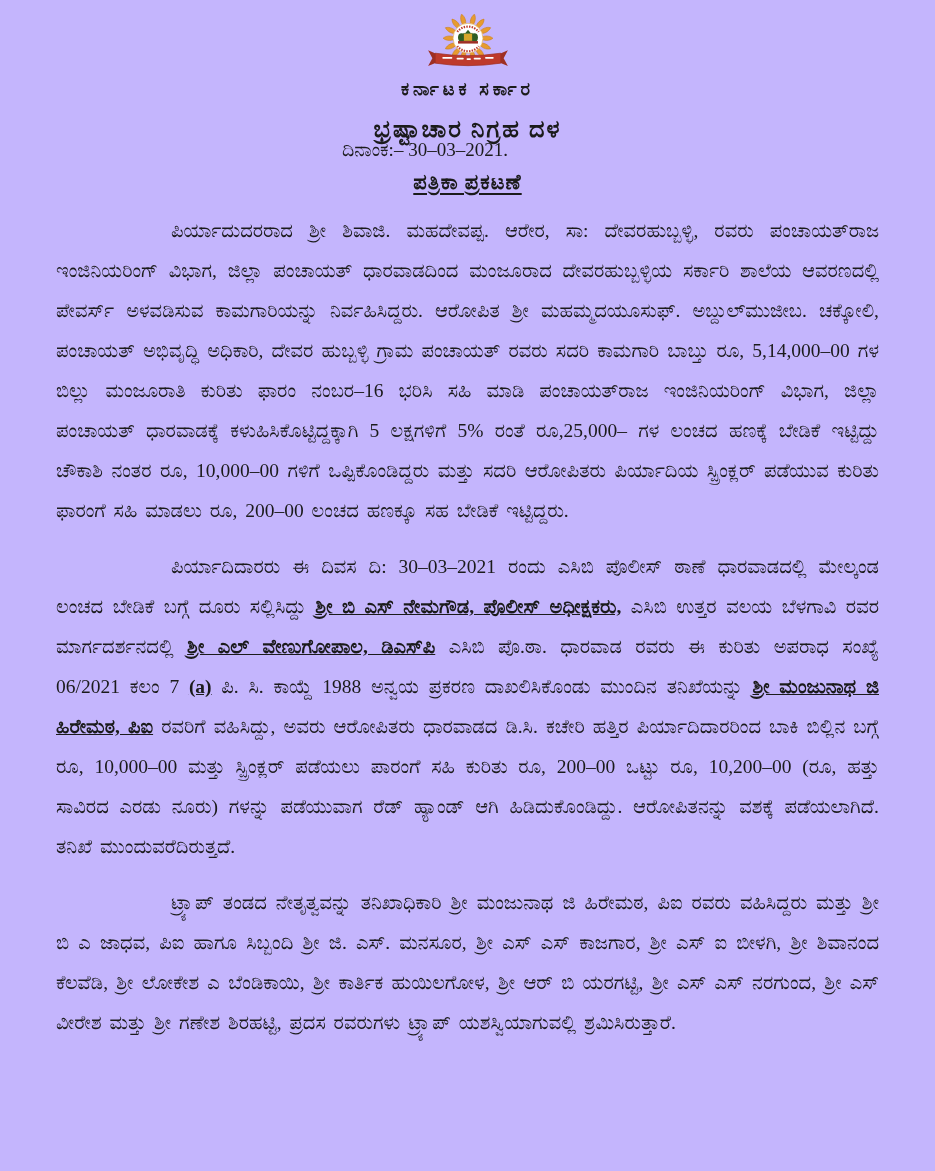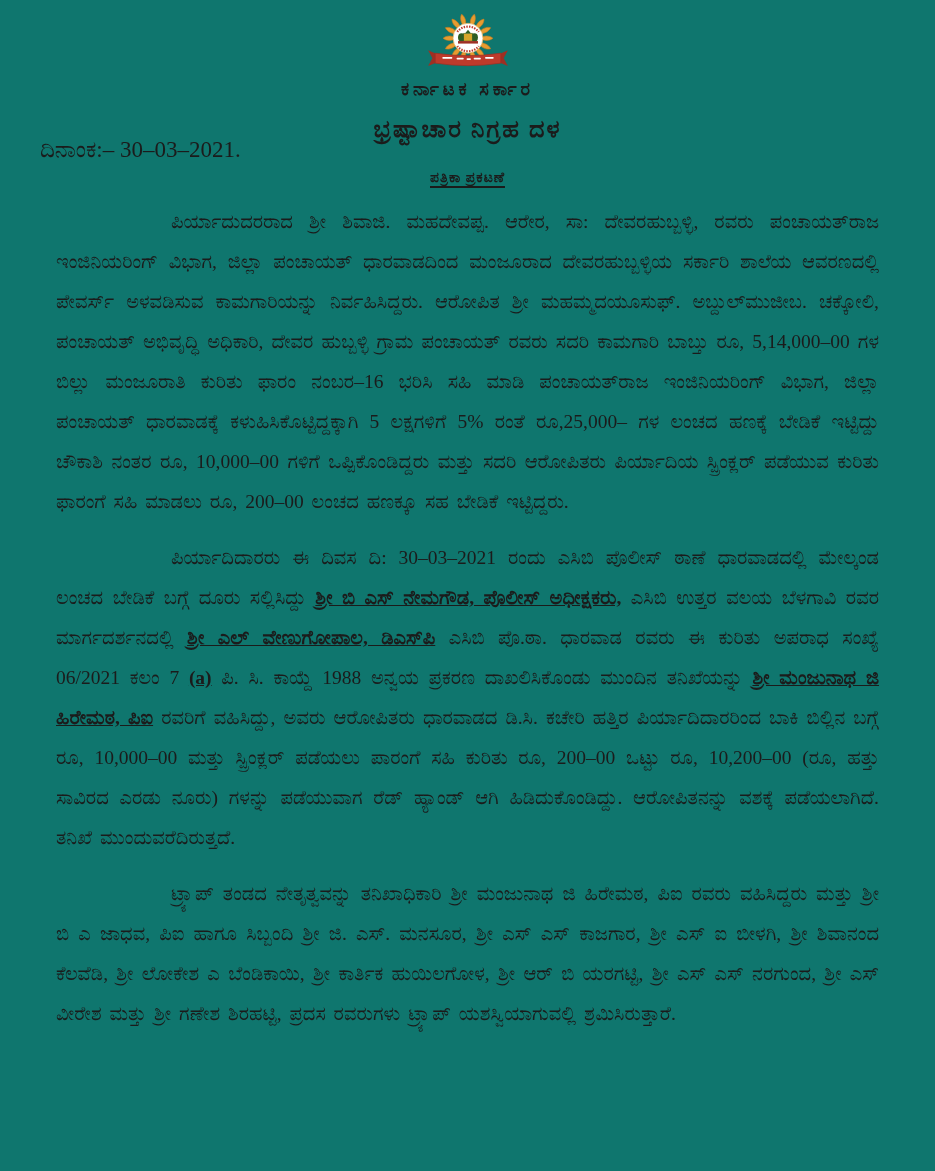--- a/index.html
+++ b/index.html
@@ -12,21 +12,21 @@
     height: 1171px;
     overflow: hidden;
     font-family: "Liberation Serif", "DejaVu Serif", serif;
     color: #1b1b1b;
   }
   .page {
     width: 935px;
     height: 1171px;
     box-sizing: border-box;
     padding: 14px 40px 0 40px;
-    background: #0f766e;
+    background: #c4b5fd;
   }
   .doc-header {
     text-align: center;
   }
   .emblem {
     display: inline-block;
     width: 86px;
     height: 57px;
     line-height: 0;
   }
@@ -38,30 +38,30 @@
     line-height: 22px;
   }
   .dept-line {
     margin-top: 16px;
     font-size: 24px;
     font-weight: 700;
     letter-spacing: 2px;
     line-height: 26px;
   }
   .date-line {
-    text-align: left;
+    text-align: center;
     padding-right: 85px;
-    font-size: 23px;
+    font-size: 19px;
     line-height: 24px;
     margin-top: -4px;
   }
   .doc-title {
     margin: 8px 0 6px 0;
     text-align: center;
-    font-size: 14px;
+    font-size: 21px;
     font-weight: bold;
     letter-spacing: 1px;
     text-decoration: underline;
     text-underline-offset: 4px;
     text-decoration-thickness: 2px;
   }
   .doc-body {
     margin-top: 6px;
   }
   .para {

